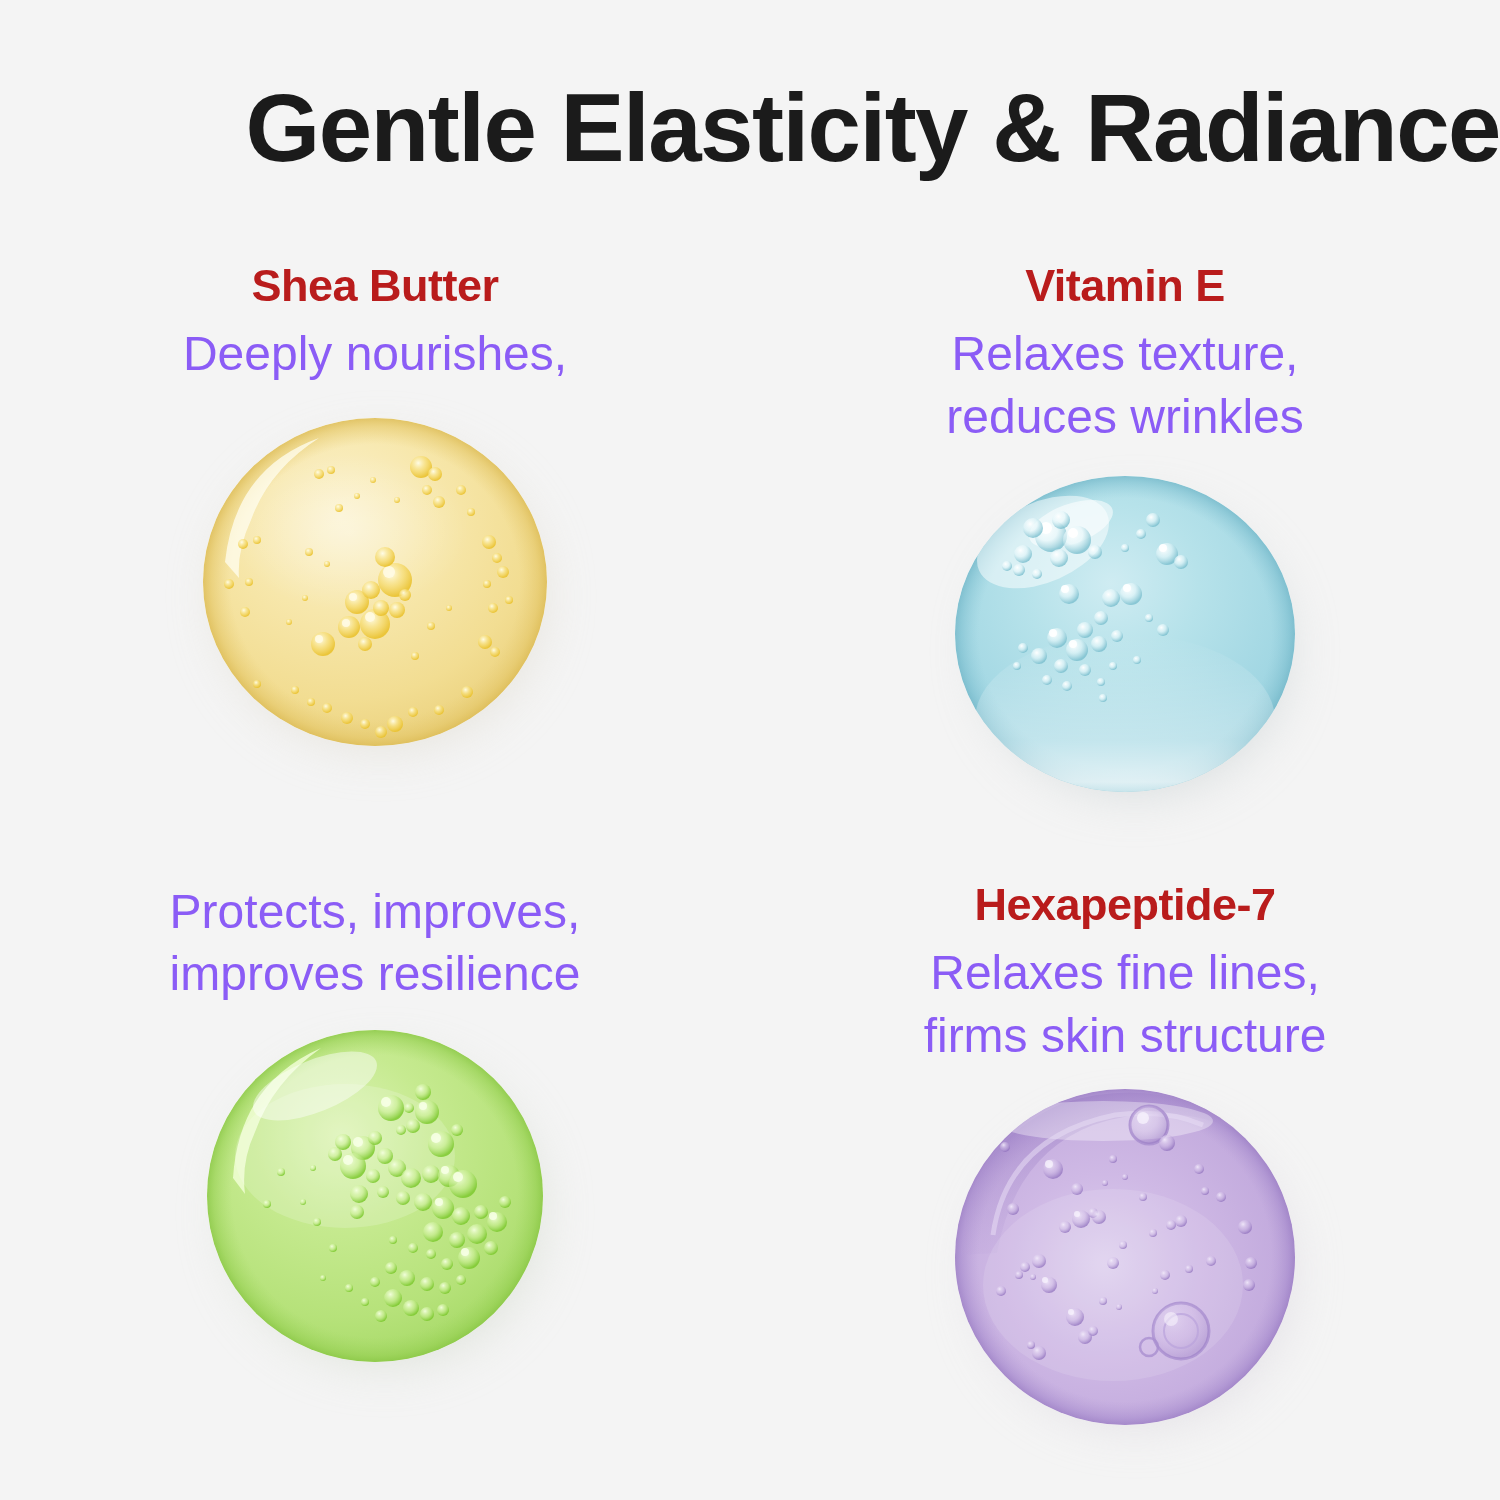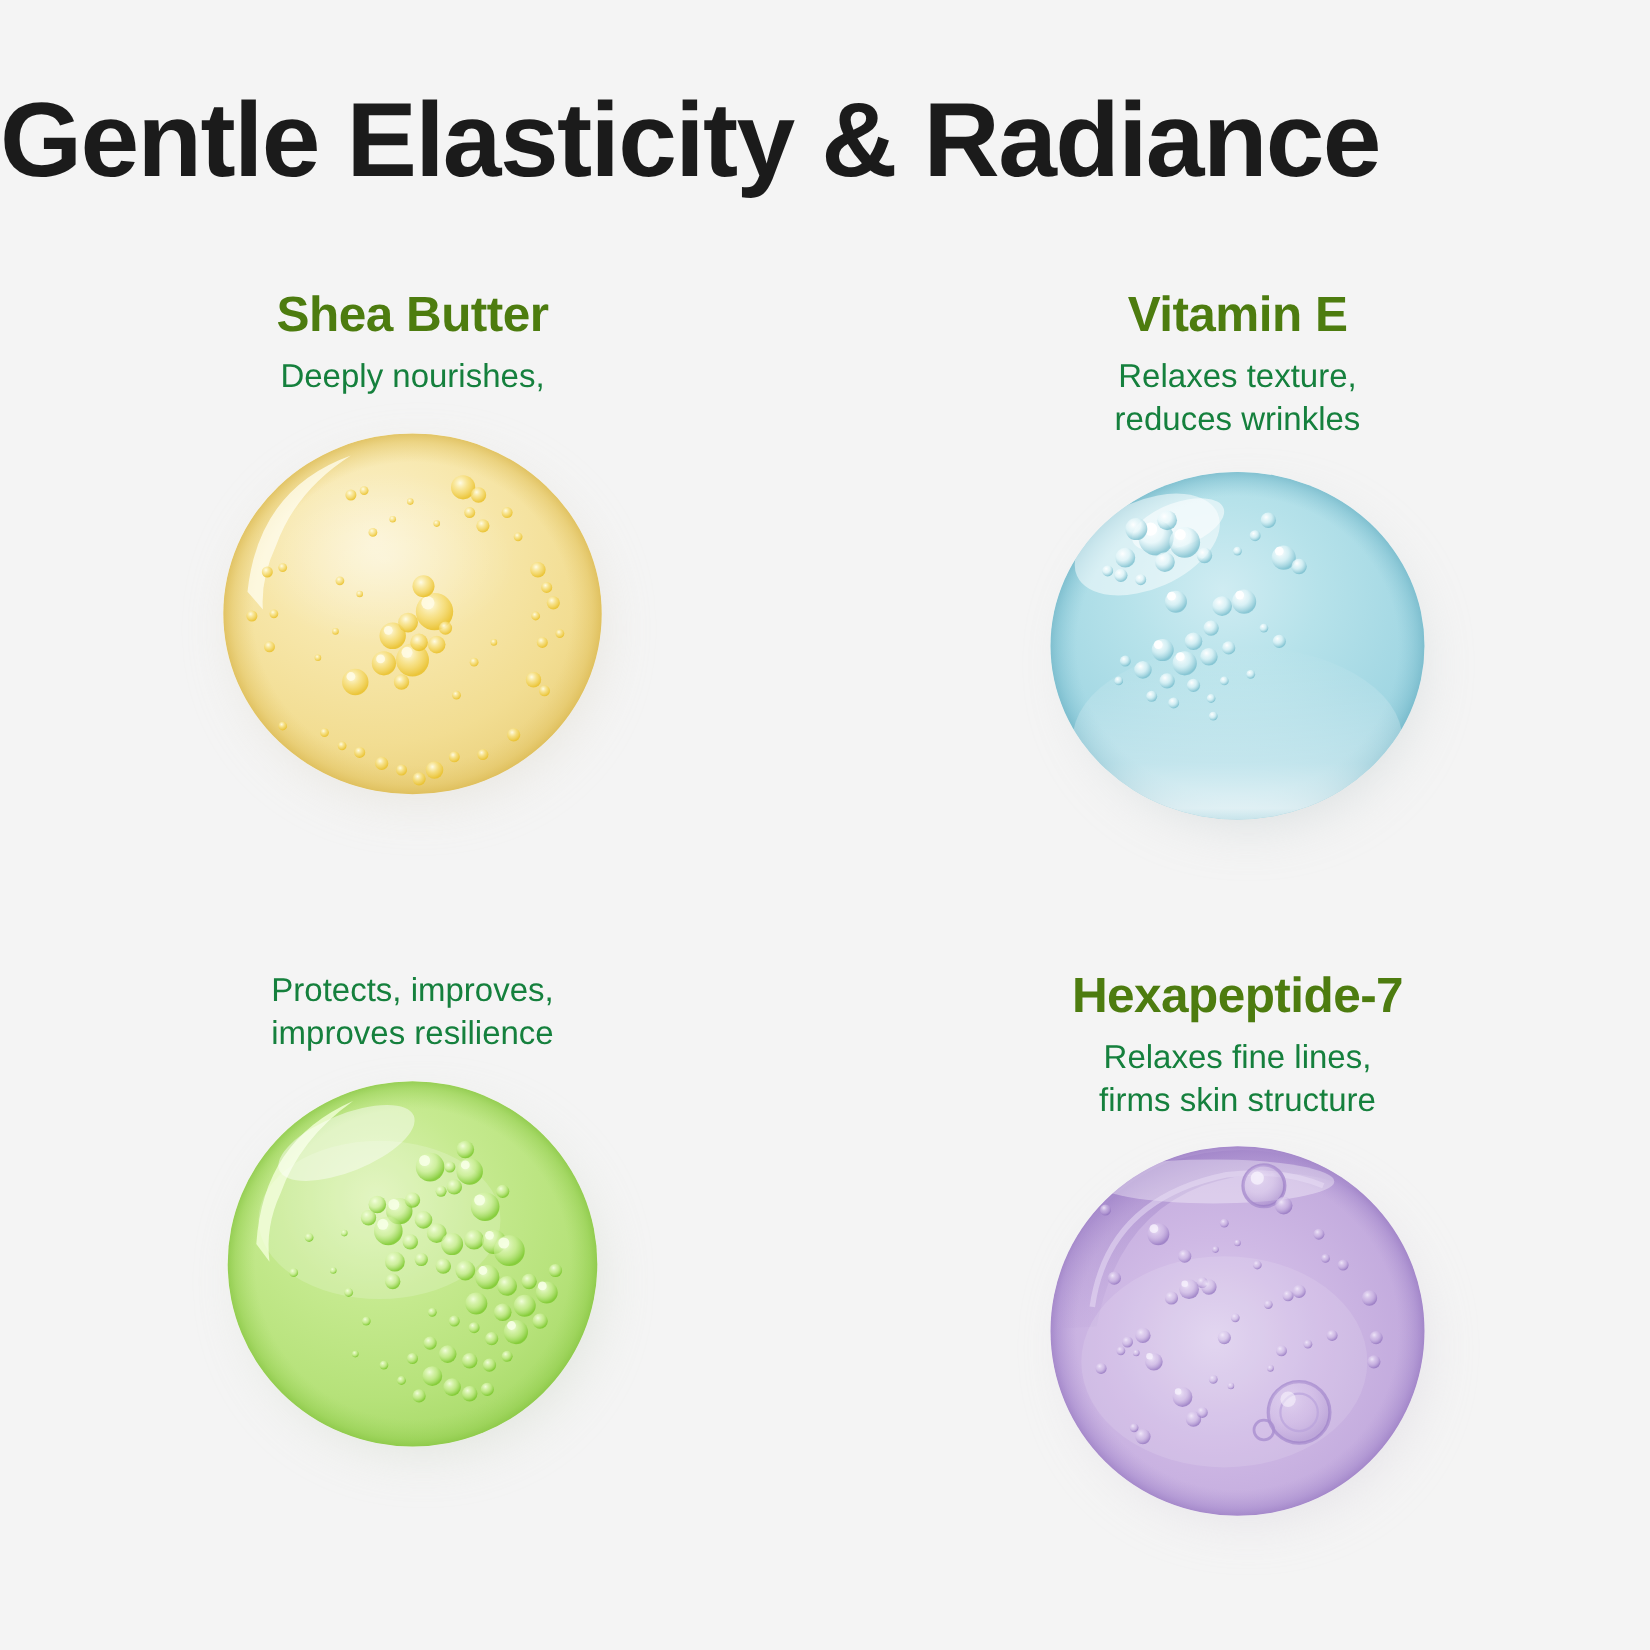--- a/index.html
+++ b/index.html
@@ -14,21 +14,21 @@
     overflow: hidden;
     position: relative;
   }
 
   
   .page-title {
     position: absolute;
     top: 78px;
     left: 0;
     width: 1500px;
-    text-align: left;
+    text-align: right;
     font-size: 96px;
     font-weight: bold;
     letter-spacing: -1.5px;
     color: #1b1b1b;
     line-height: 1.05;
     white-space: nowrap;
   }
 
   
   .grid {
@@ -43,31 +43,31 @@
   }
   .card {
     position: relative;
     display: flex;
     flex-direction: column;
     align-items: center;
   }
   .card-title {
     font-size: 45px;
     font-weight: bold;
-    color: #4d7c0f;
+    color: #b91c1c;
     letter-spacing: -0.5px;
     line-height: 1.05;
     text-align: center;
     margin-bottom: 14px;
     white-space: nowrap;
   }
   .card-desc {
-    font-size: 30px;
+    font-size: 48px;
     font-weight: 300;
-    color: #15803d;
+    color: #8b5cf6;
     line-height: 1.30;
     text-align: center;
     white-space: nowrap;
   }
 
   
   .blob-wrap {
     position: relative;
     width: 430px;
     height: 430px;

